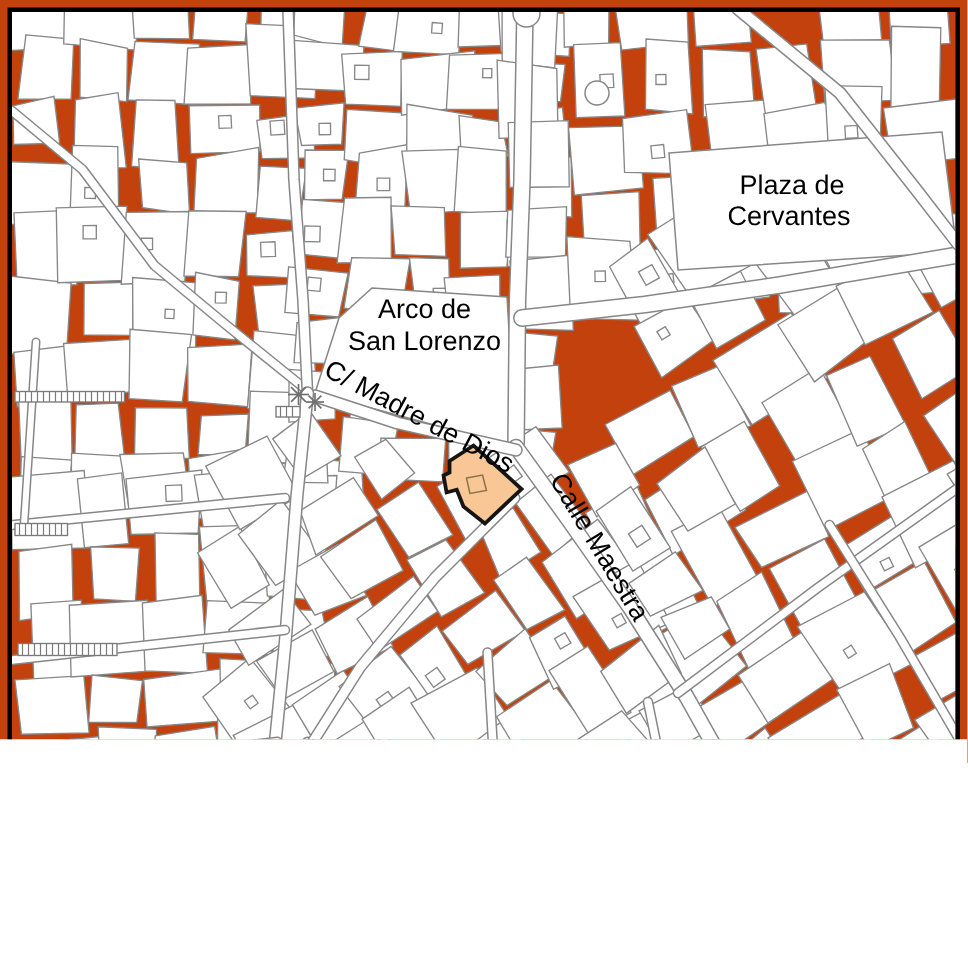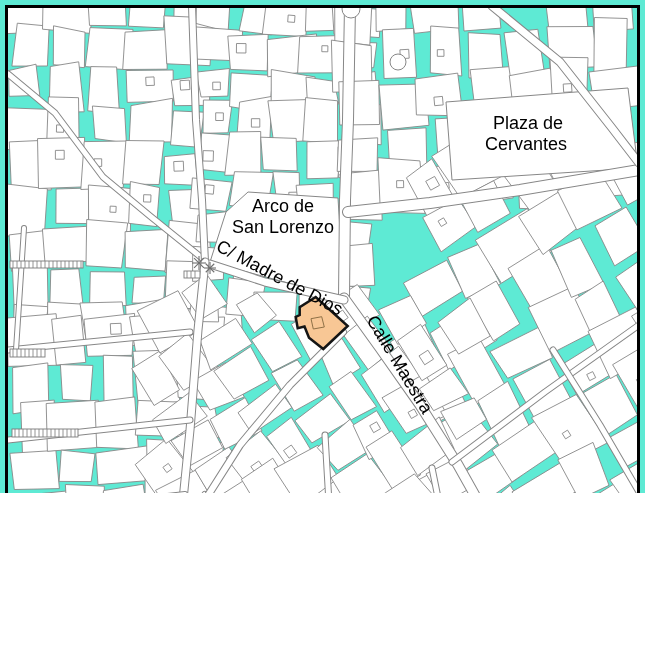--- a/index.html
+++ b/index.html
@@ -1,16 +1,16 @@
 <!DOCTYPE html>
 <html><head>
 <meta charset="utf-8">
 <style>
   html,body{margin:0;padding:0;background:#ffffff;}
-  #stage{position:relative;width:645px;height:493px;background:#5eead4;overflow:hidden;}
+  #stage{position:relative;width:645px;height:493px;background:#c2410c;overflow:hidden;}
   svg{display:block;}
   .maplabel{
     font-family:"Liberation Sans","DejaVu Sans",sans-serif;
     font-size:18px;
     fill:#000000;
   }
 </style>
 </head>
 <body>
 

